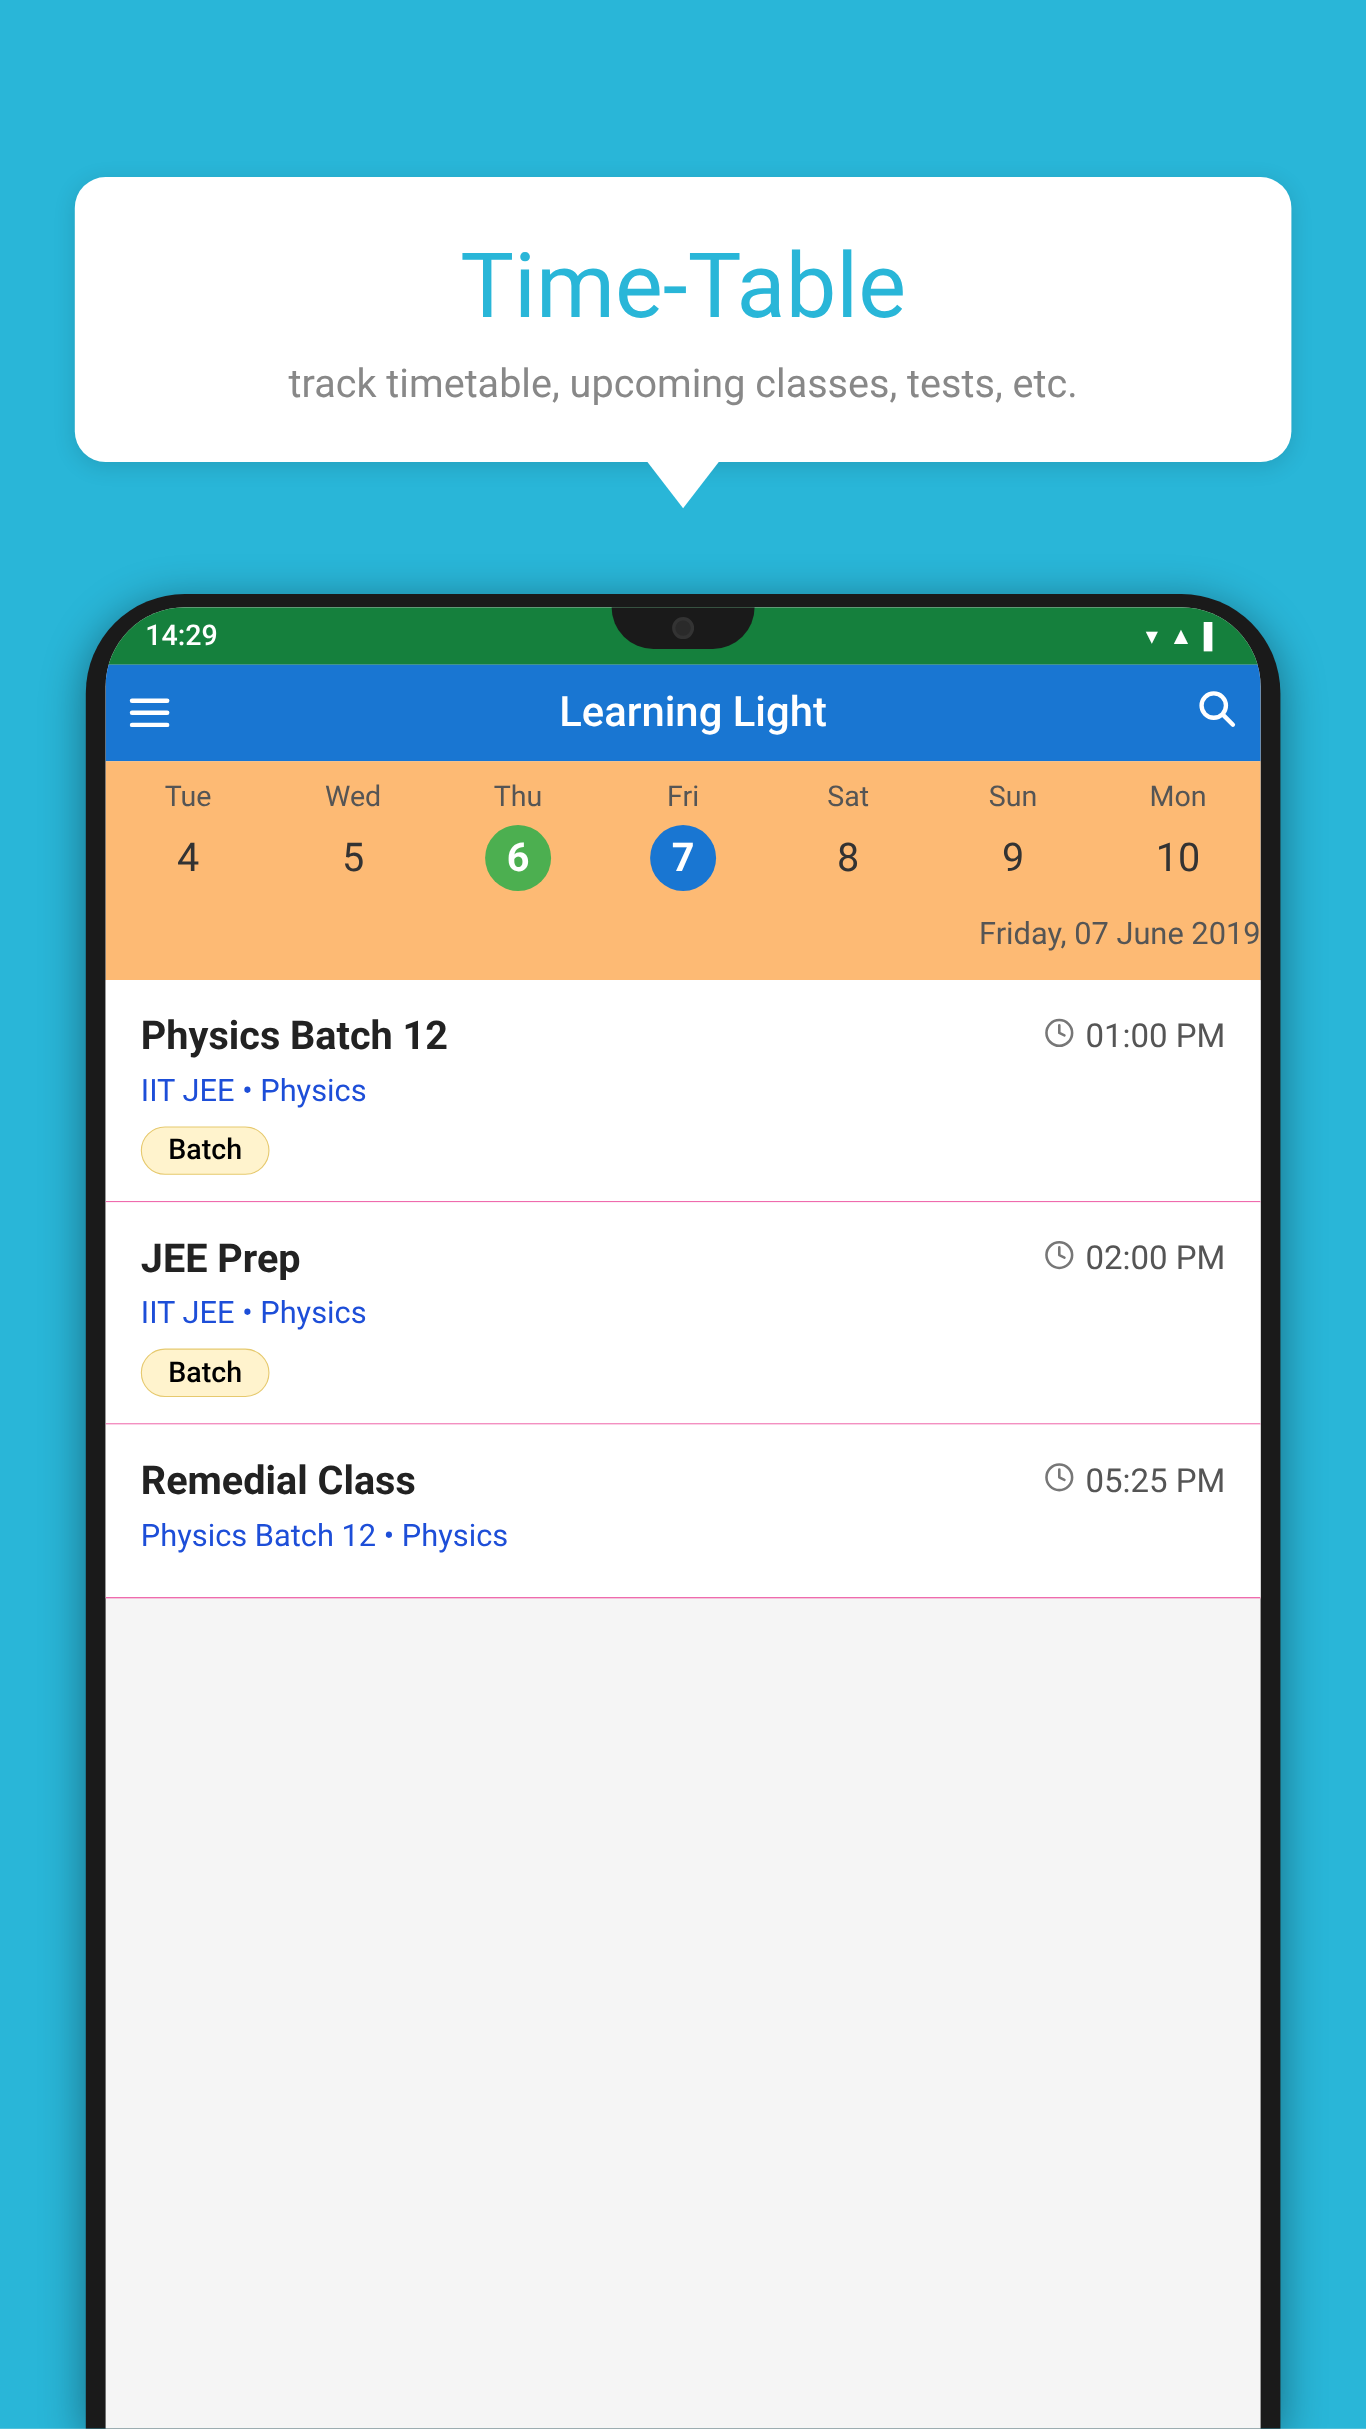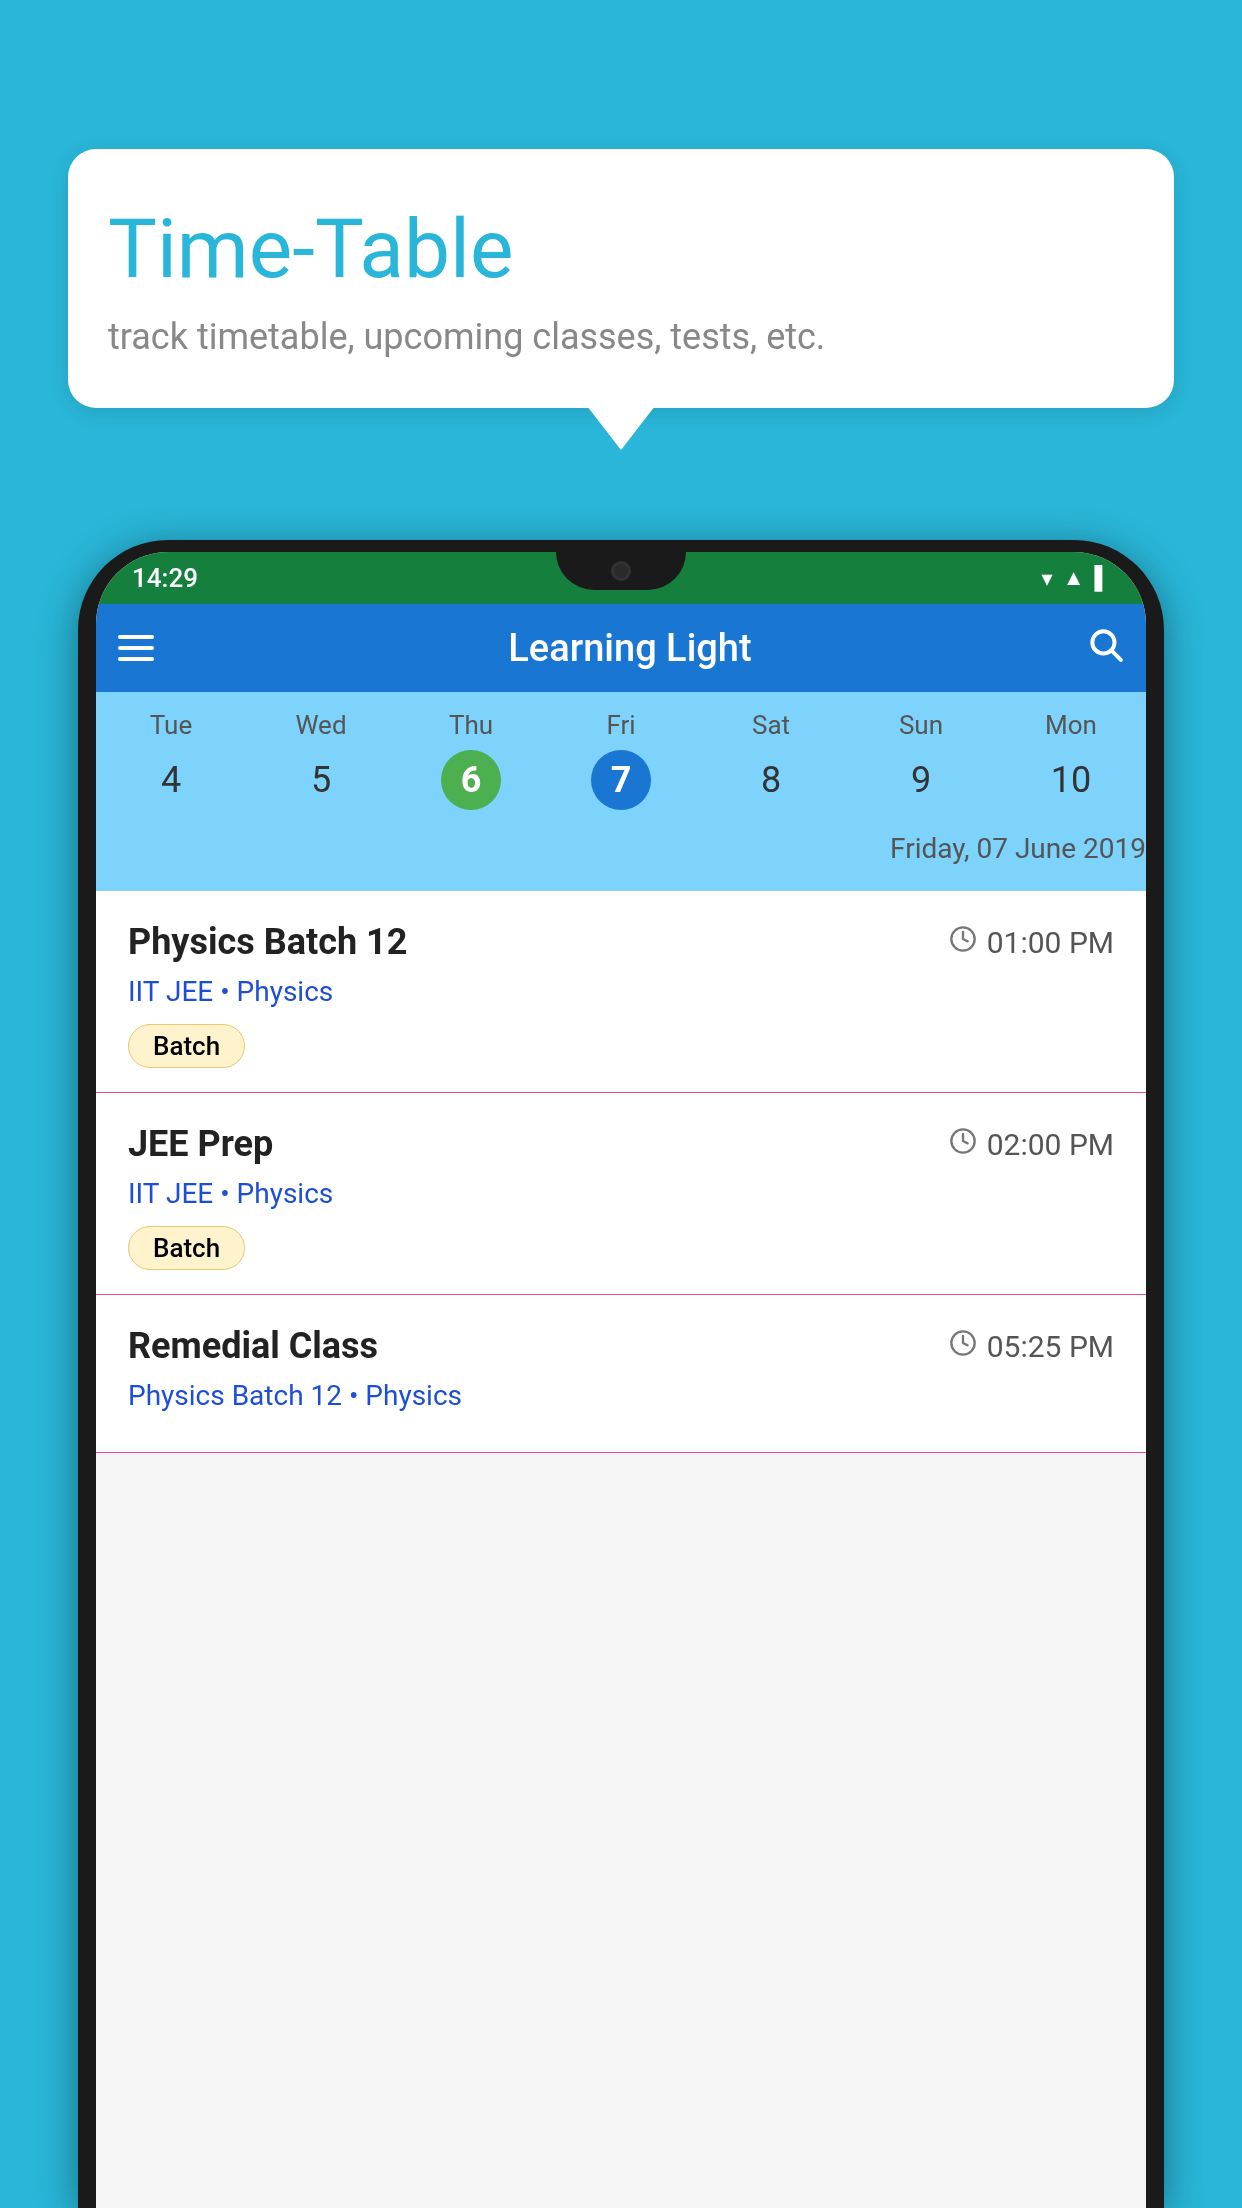--- a/index.html
+++ b/index.html
@@ -9,26 +9,27 @@
       height: 2208px;
       background-color: #29b6d8;
       font-family: 'Roboto', Arial, sans-serif;
       overflow: hidden;
       position: relative;
     }
 
     
     .speech-bubble {
       position: absolute;
-      top: 149px;
+      top: 161px;
       left: 68px;
       right: 68px;
       background: #ffffff;
       border-radius: 28px;
       padding: 55px 40px 50px;
+      text-align: center;
       box-shadow: 0 4px 20px rgba(0,0,0,0.12);
     }
     .speech-bubble::after {
       content: '';
       position: absolute;
       bottom: -42px;
       left: 50%;
       transform: translateX(-50%);
       width: 0;
       height: 0;
@@ -148,21 +149,21 @@
       margin-left: 20px;
     }
     .search-icon-btn {
       color: white;
       font-size: 38px;
       cursor: pointer;
     }
 
     
     .calendar-strip {
-      background: #7dd3fc;
+      background: #fdba74;
       padding: 18px 0 8px;
     }
     .day-headers {
       display: grid;
       grid-template-columns: repeat(7, 1fr);
       text-align: center;
       margin-bottom: 10px;
     }
     .day-header {
       font-size: 26px;

